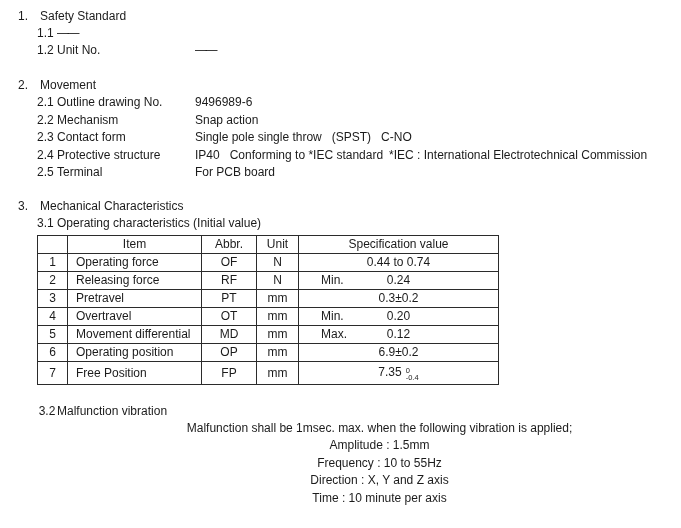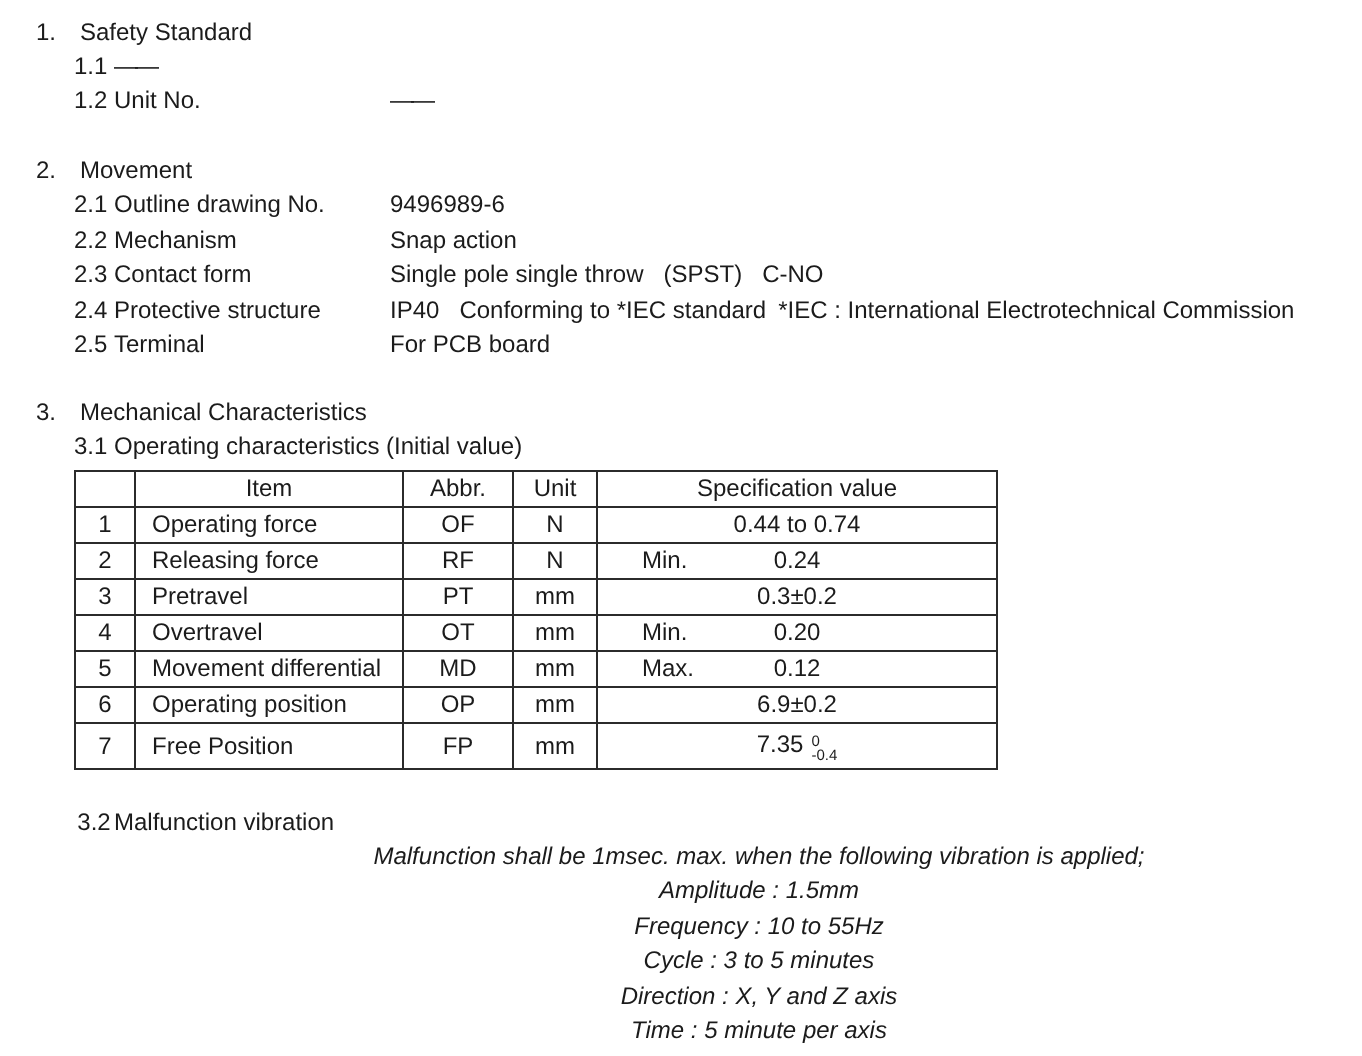--- a/index.html
+++ b/index.html
@@ -39,21 +39,21 @@
   .c-spec { width:200px; text-align:center; position:relative; }
   th.c-item { text-align:center; padding-left:0; }
   .qual { position:absolute; left:22px; top:50%; transform:translateY(-50%); }
   .tol { display:inline-flex; flex-direction:column; font-size:7.5px; line-height:7px;
          vertical-align:middle; margin-left:4px; text-align:left; transform:translateY(1px); }
 
   
   #sub32 { margin-top:17px;text-align:center; }
   .sub-head { display:flex; line-height:18px; }
   .sub-head .num { margin-left:37px; width:20px; flex:0 0 20px; }
-  .vibline { margin-left:78px; line-height:17.6px; white-space:pre;font-style:italic; }
+  .vibline { margin-left:78px; line-height:17.6px; white-space:pre; }
 </style>
 </head>
 <body>
 
 <div class="page">
 
   <div id="sec1">
     <div class="sec-head">
       <span class="num">1.</span>
       <span class="ttl">Safety Standard</span>
@@ -177,19 +177,18 @@
       </table>
 
     <div id="sub32">
       <div class="sub-head">
         <span class="num">3.2</span>
         <span>Malfunction vibration</span>
       </div>
       <div class="vibline">Malfunction shall be 1msec. max. when the following vibration is applied;</div>
       <div class="vibline">Amplitude : 1.5mm</div>
       <div class="vibline">Frequency : 10 to 55Hz</div>
-      <div class="vibline">Cycle : 3 to 5 minutes</div>
       <div class="vibline">Direction : X, Y and Z axis</div>
-      <div class="vibline">Time : 5 minute per axis</div>
+      <div class="vibline">Time : 10 minute per axis</div>
     </div>
   </div>
 
 </div>
 
 </body></html>

